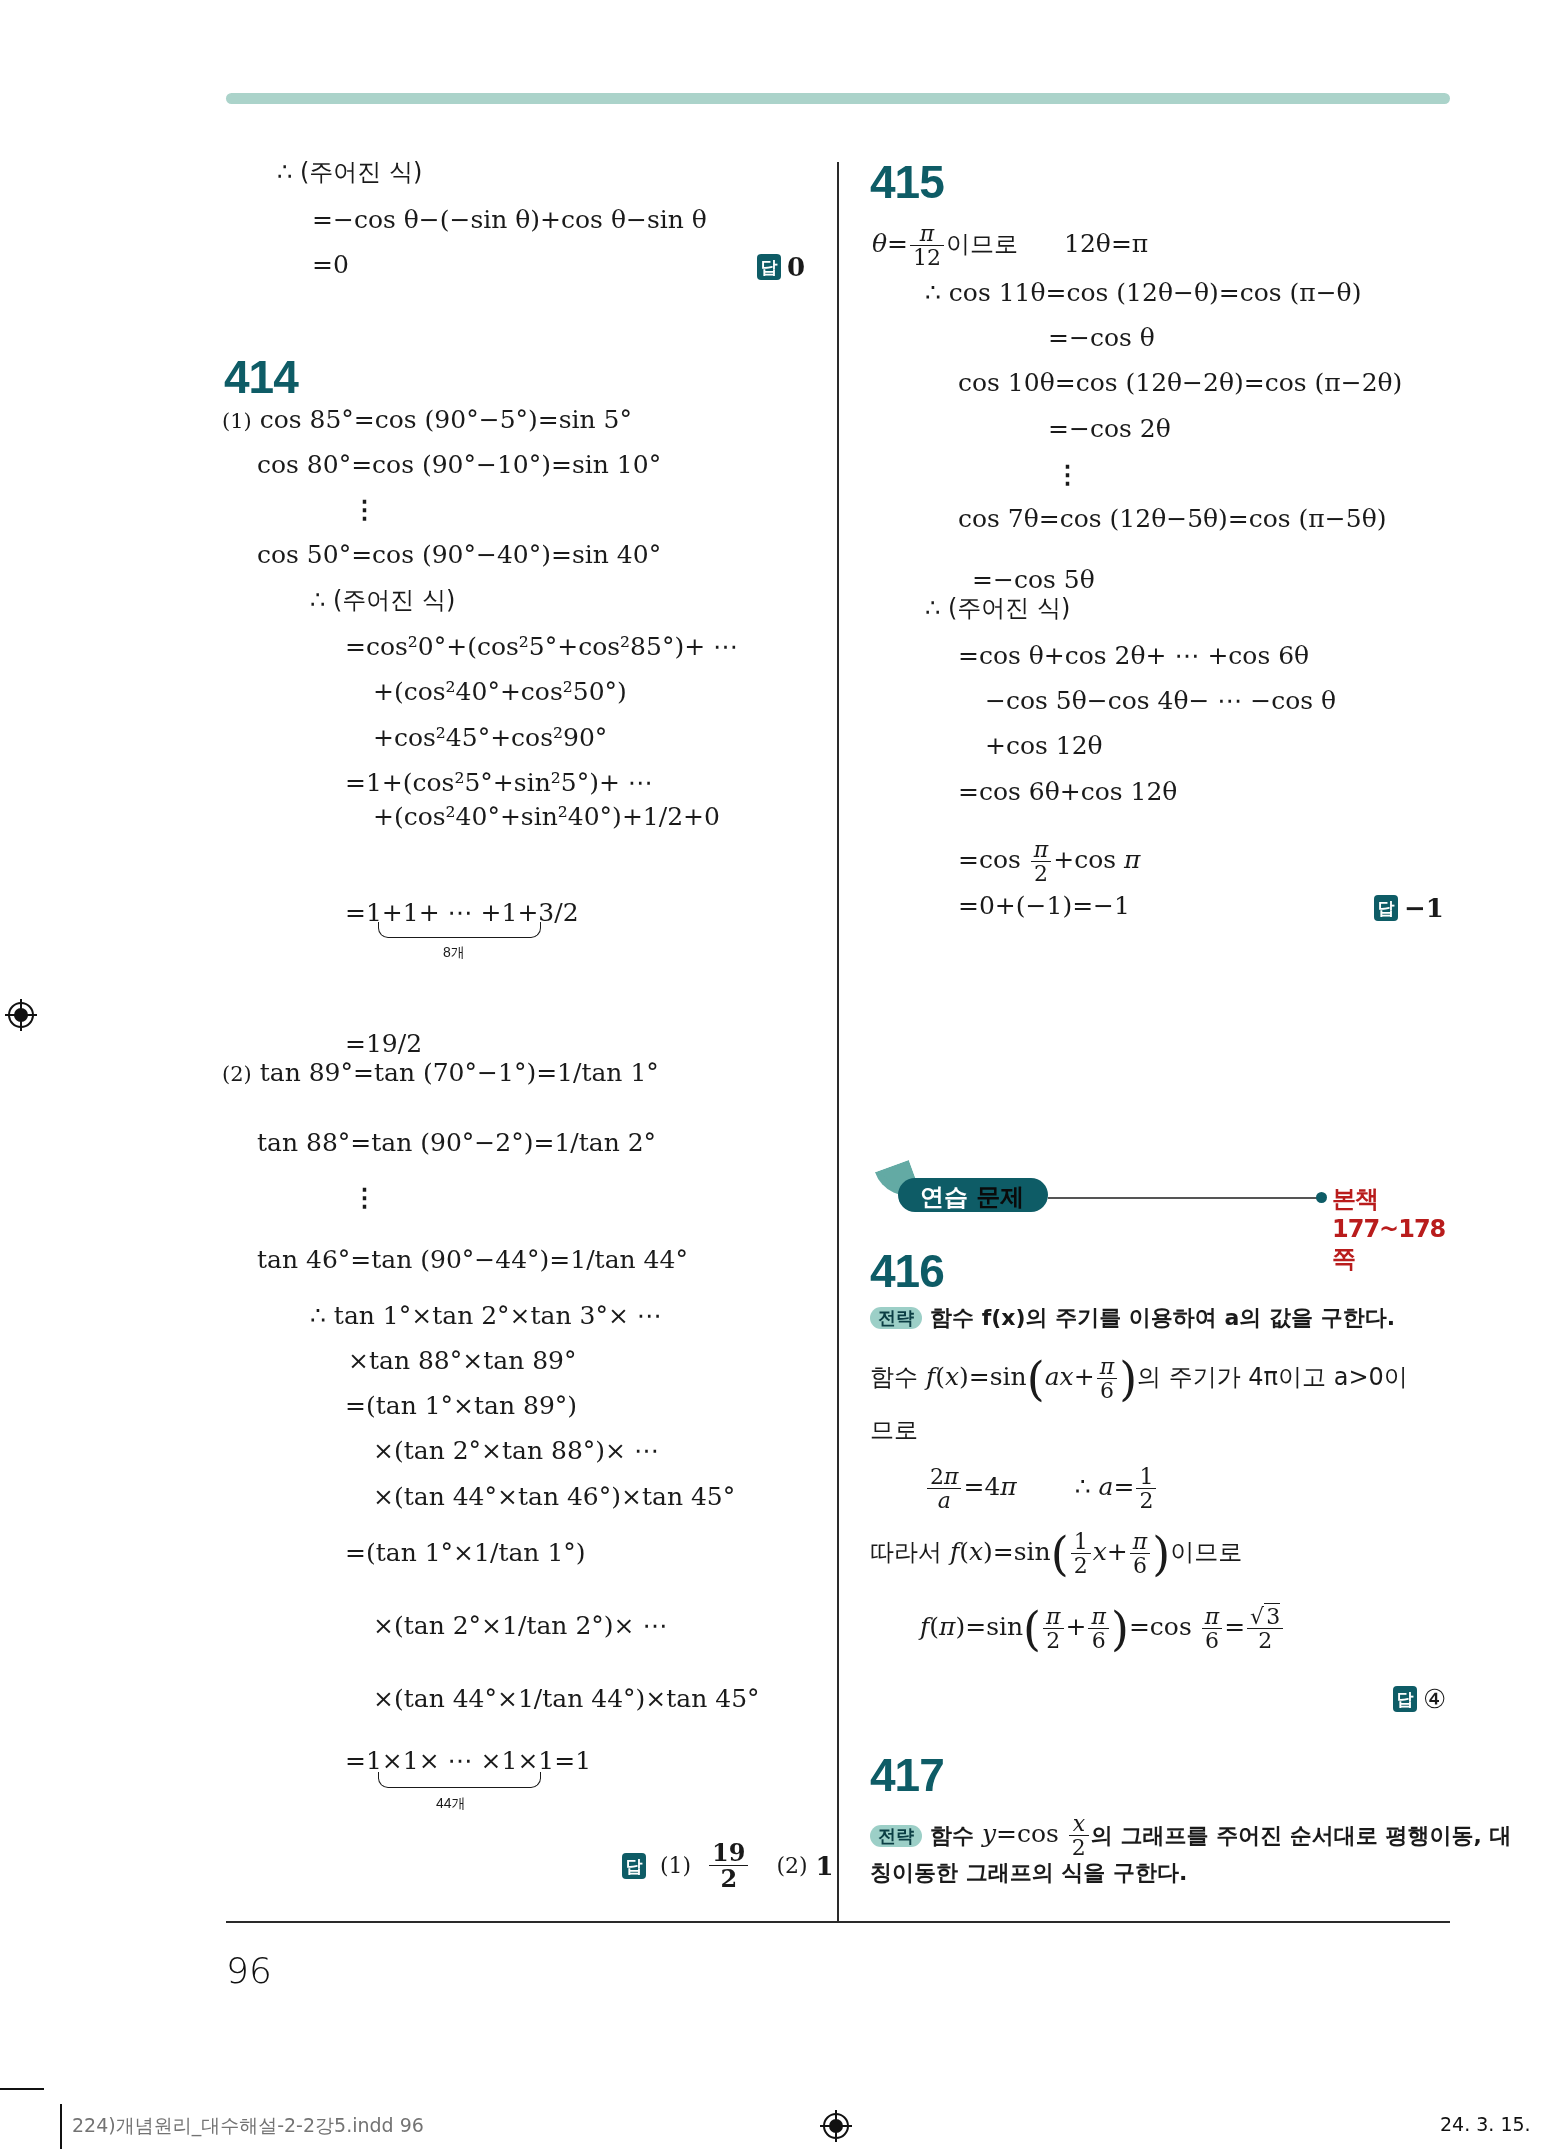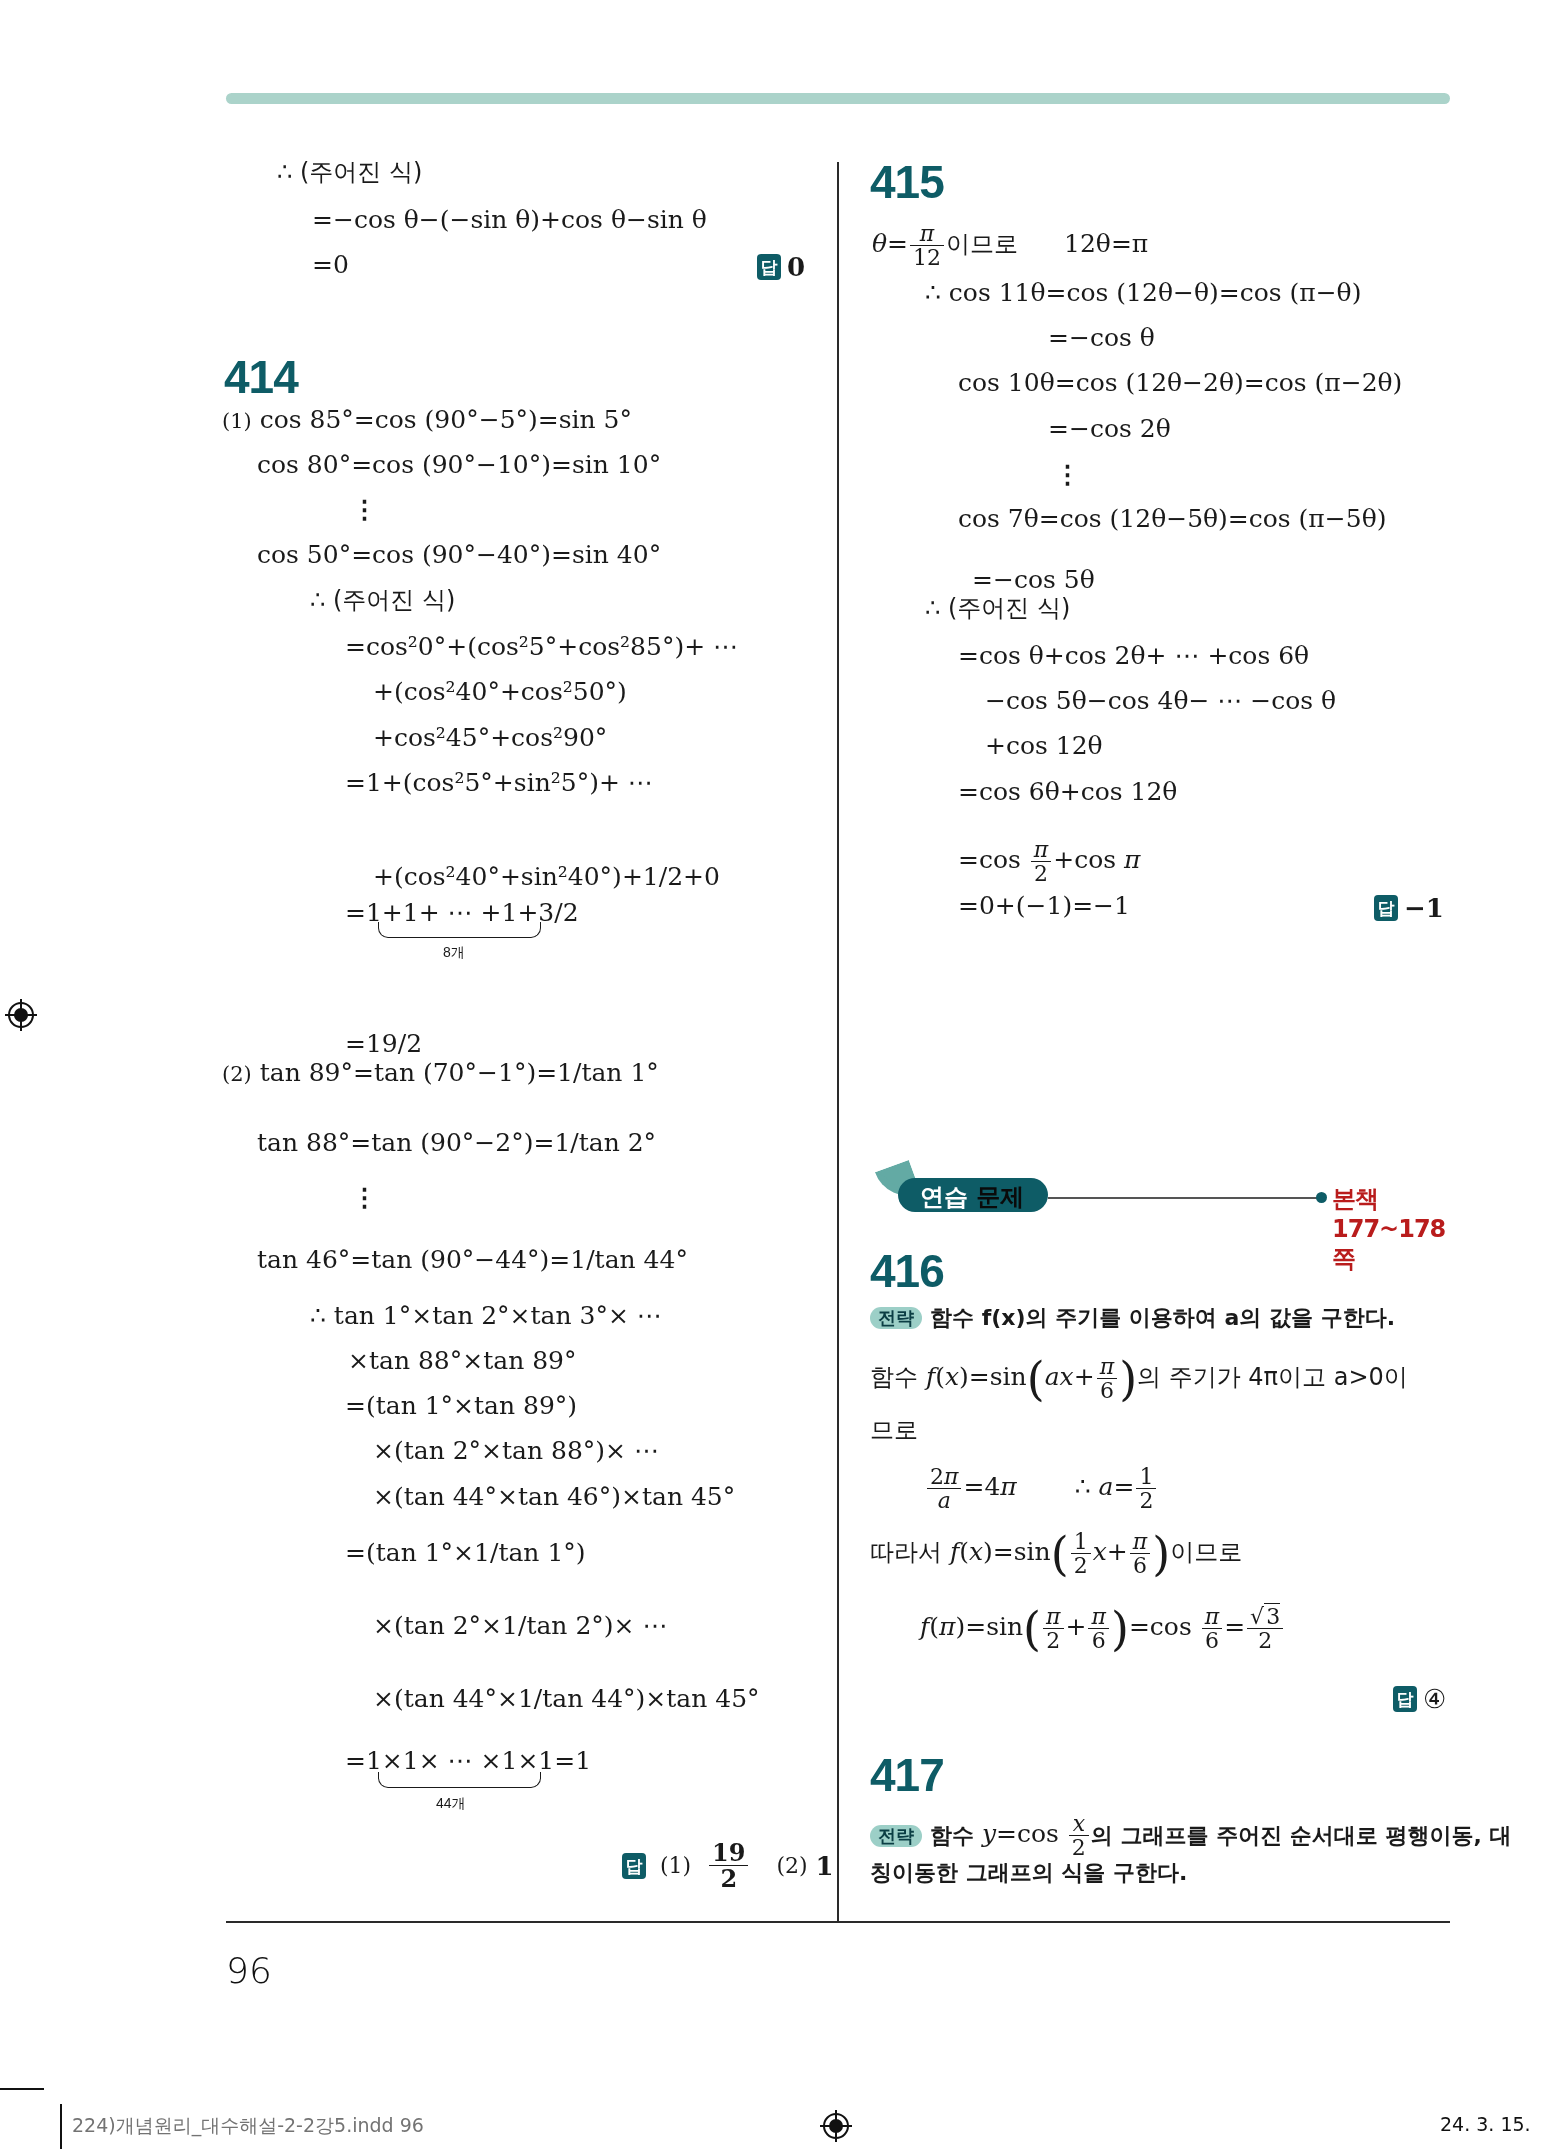--- a/index.html
+++ b/index.html
@@ -85,21 +85,21 @@
   <span style="font-size:21px;">(1)</span> <span>cos 85°=cos (90°−5°)=sin 5°</span>
 </div>
 <div class="line" style="left:257px; top:452px;">cos 80°=cos (90°−10°)=sin 10°</div>
 <div class="line" style="left:352px; top:497px; font-weight:bold;">⋮</div>
 <div class="line" style="left:257px; top:542px;">cos 50°=cos (90°−40°)=sin 40°</div>
 <div class="line ko" style="left:310px; top:588px;">∴ (주어진 식)</div>
 <div class="line" style="left:345px; top:634px;">=cos²0°+(cos²5°+cos²85°)+ ⋯</div>
 <div class="line" style="left:373px; top:679px;">+(cos²40°+cos²50°)</div>
 <div class="line" style="left:373px; top:725px;">+cos²45°+cos²90°</div>
 <div class="line" style="left:345px; top:770px;">=1+(cos²5°+sin²5°)+ ⋯</div>
-<div class="line" style="left:373px; top:864px;">+(cos²40°+sin²40°)+1/2+0</div>
+<div class="line" style="left:373px; top:804px;">+(cos²40°+sin²40°)+1/2+0</div>
 <div class="line" style="left:345px; top:900px;">=1+1+ ⋯ +1+3/2</div>
 <div class="brace" style="left:378px; top:922px; width:163px;"></div>
 <div class="brace-label" style="left:443px; top:944px;">8개</div>
 <div class="line" style="left:345px; top:990px;margin-top:41px;">=19/2</div>
 
 <div class="line" style="left:222px; top:1060px;">
   <span style="font-size:21px;">(2)</span> <span>tan 89°=tan (70°−1°)=1/tan 1°</span>
 </div>
 <div class="line" style="left:257px; top:1130px;">tan 88°=tan (90°−2°)=1/tan 2°</div>
 <div class="line" style="left:352px; top:1185px; font-weight:bold;">⋮</div>

